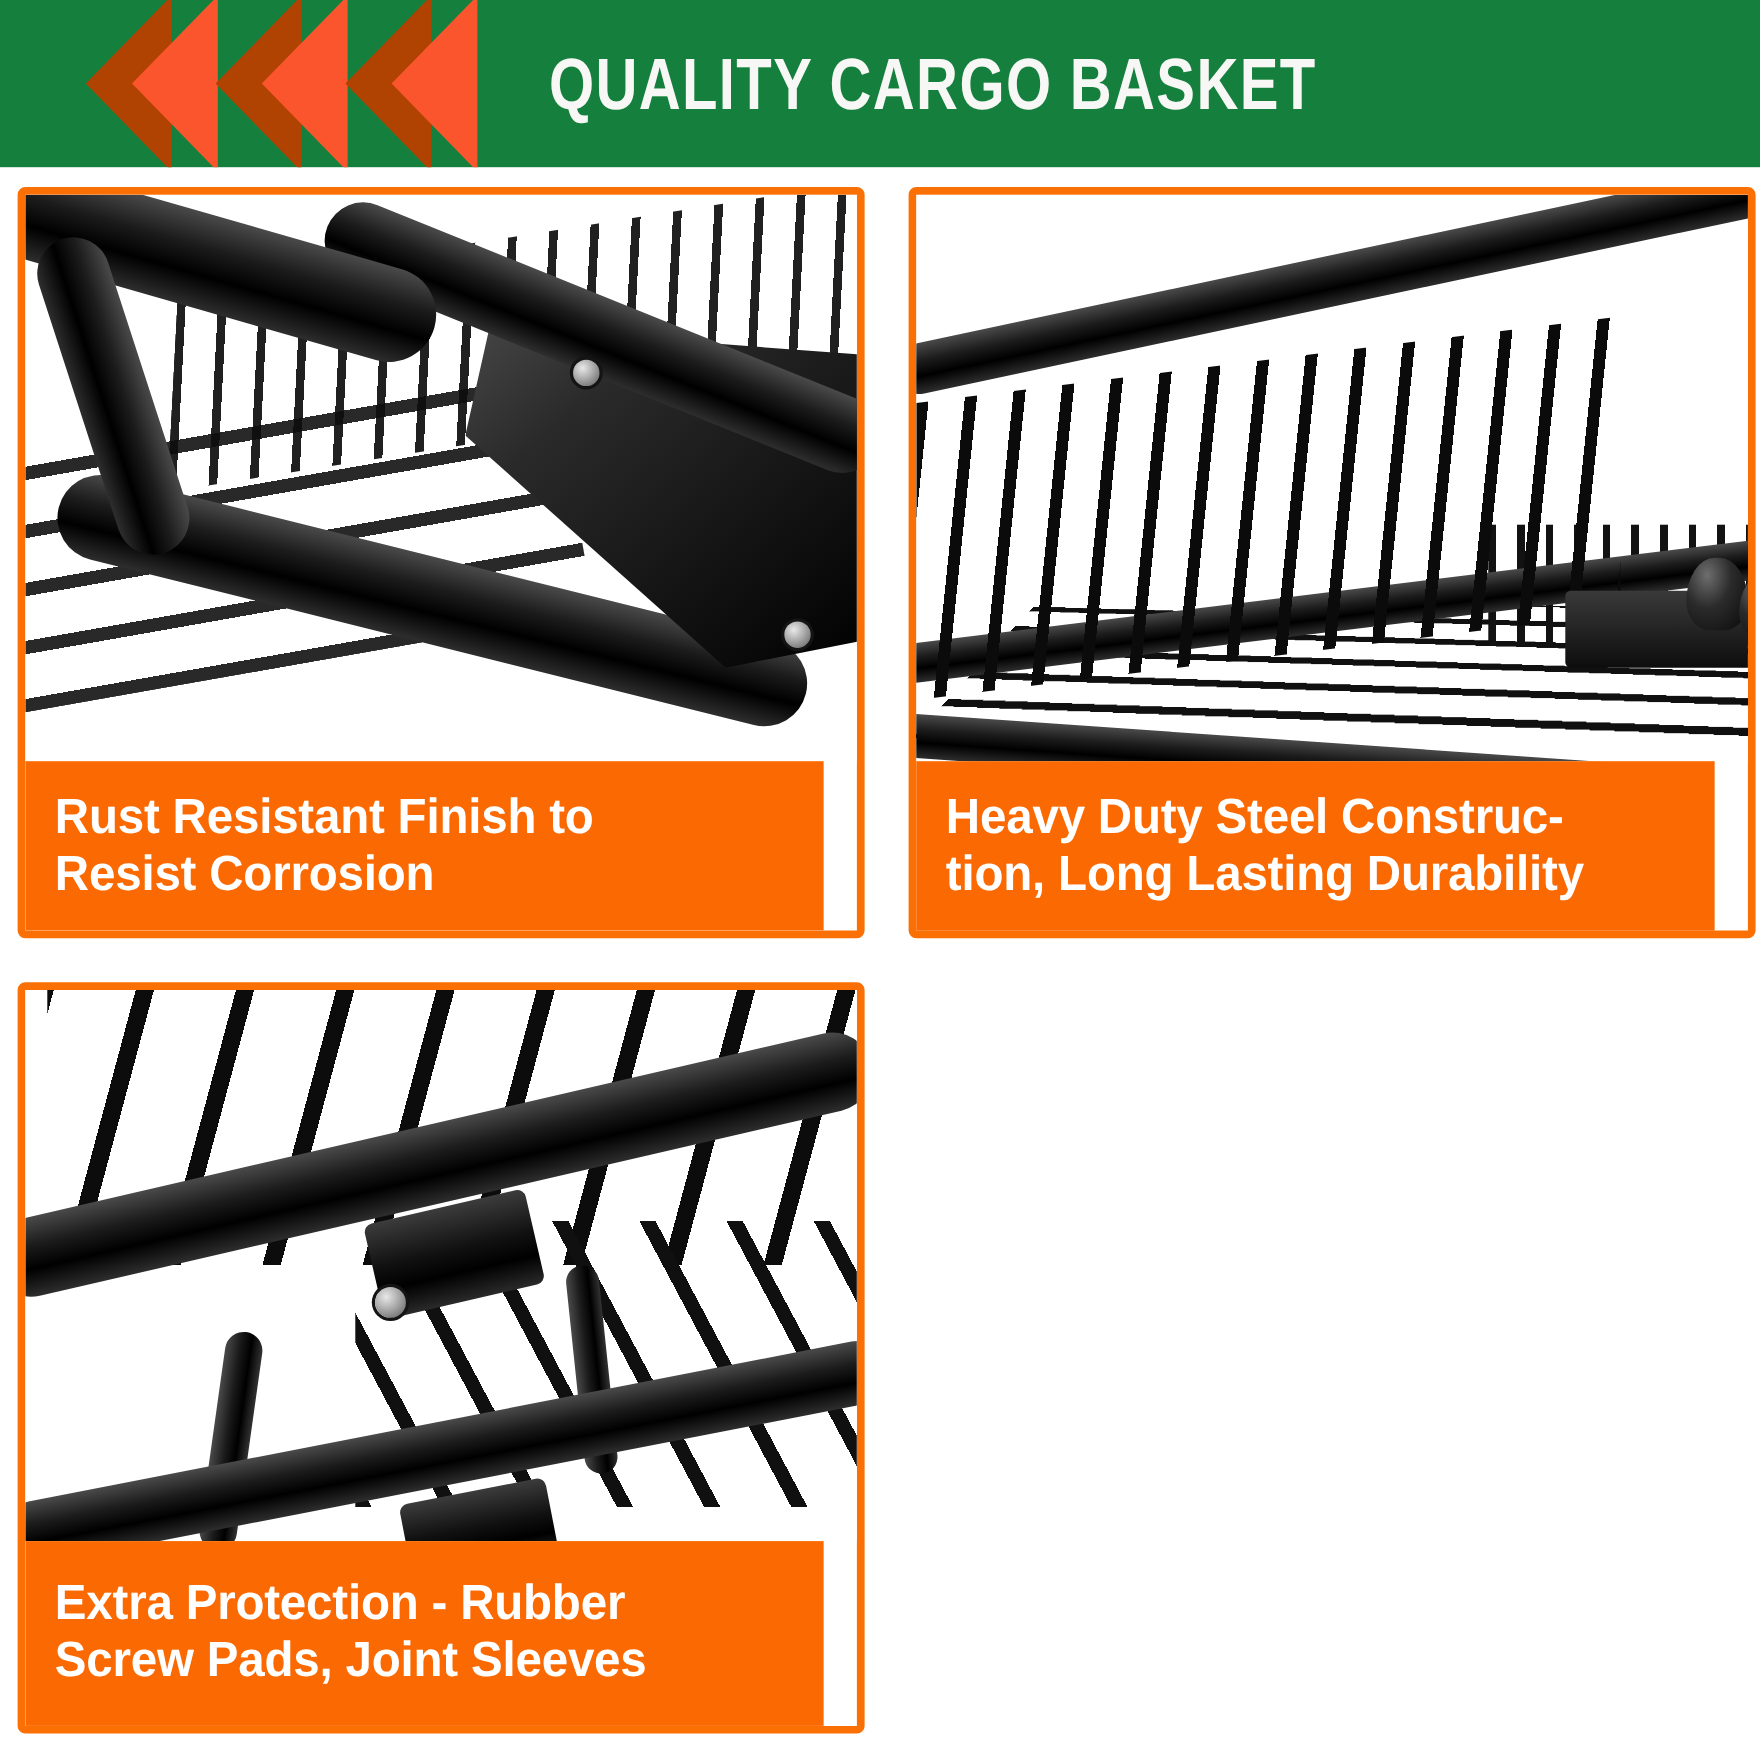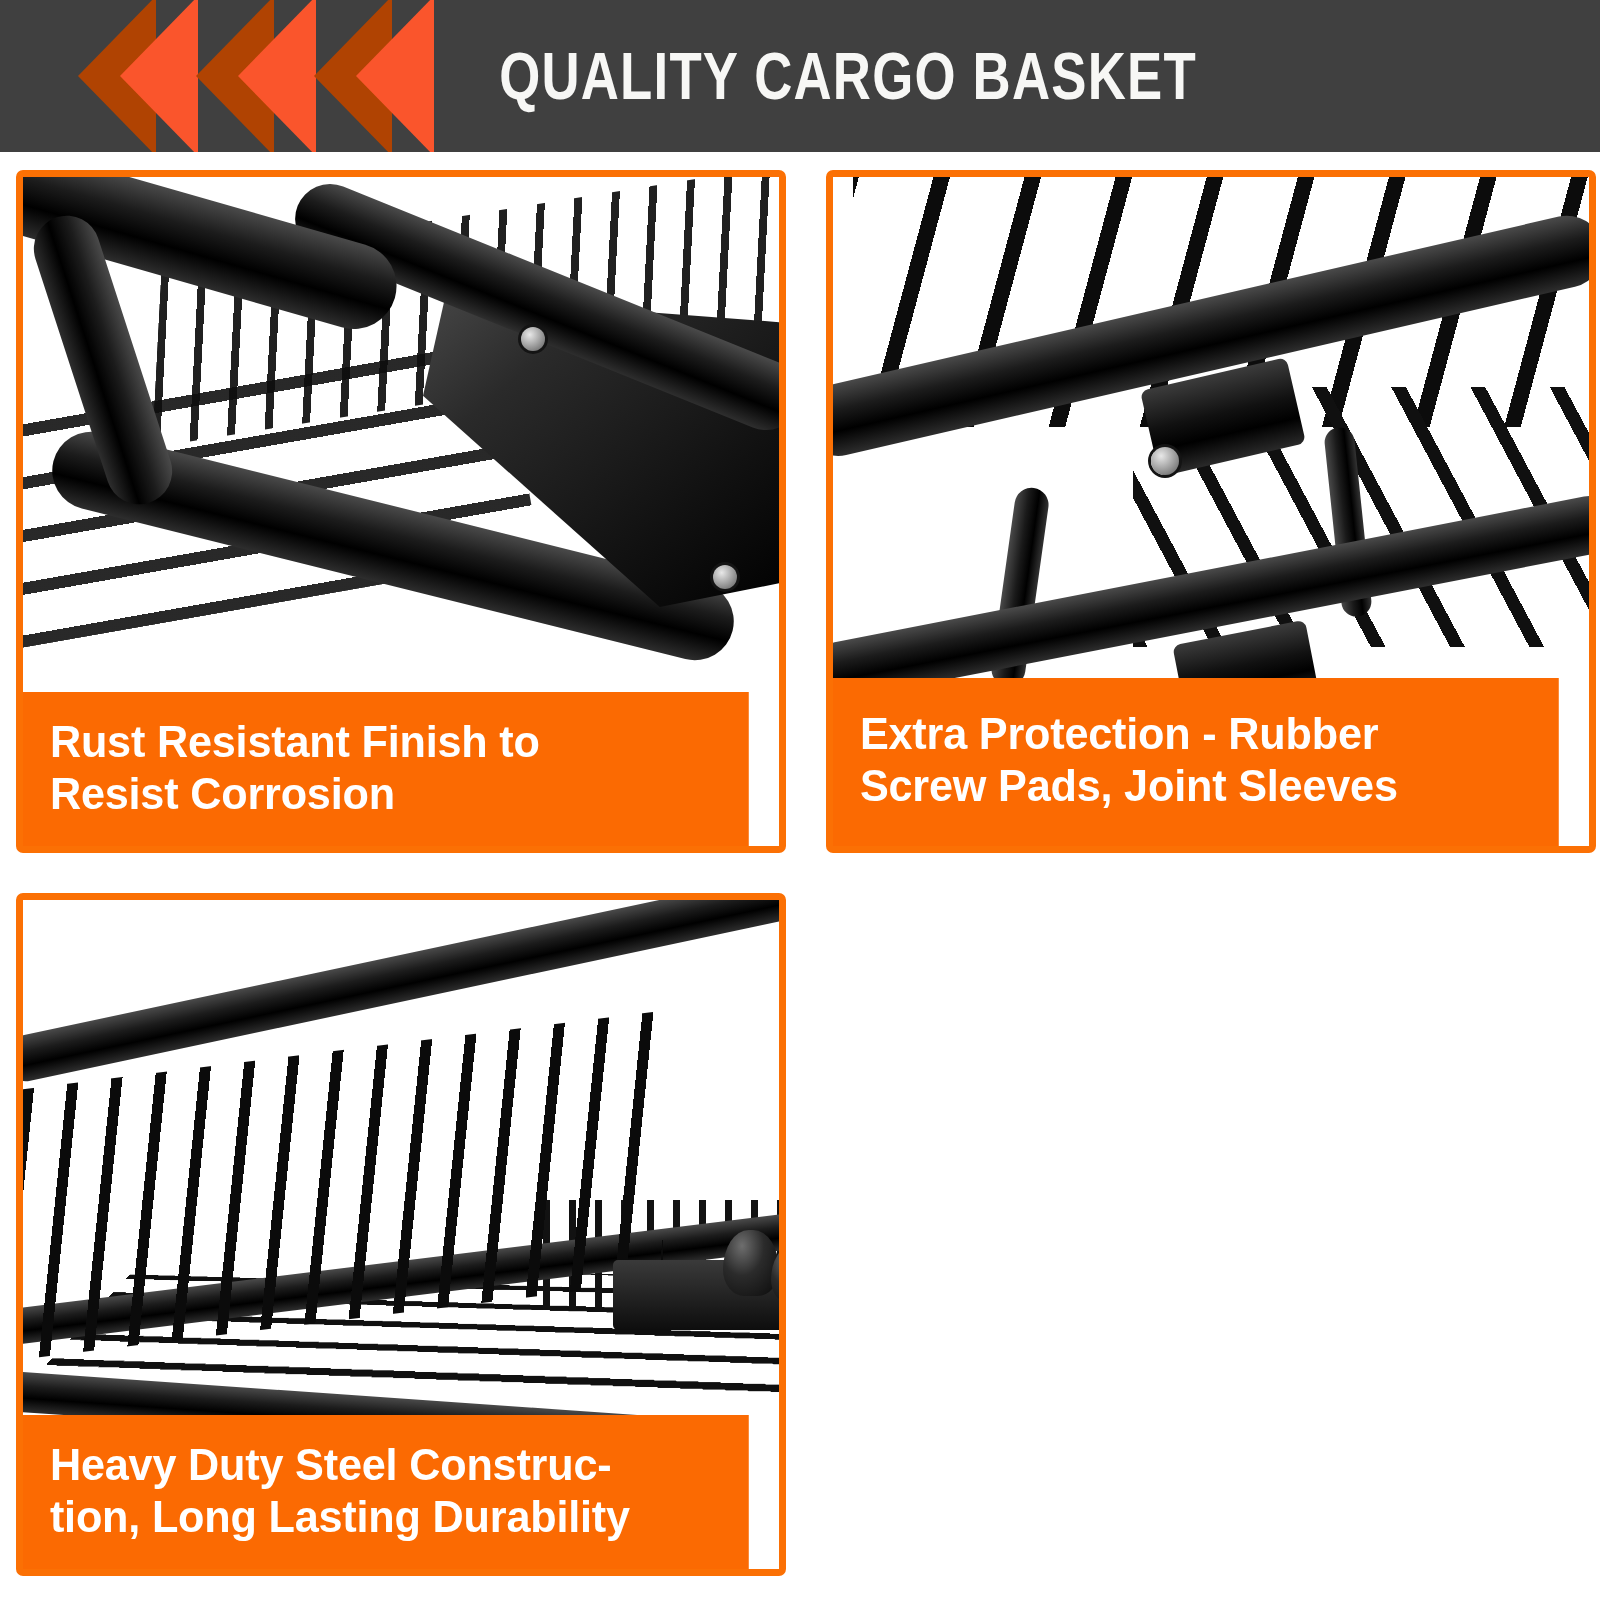--- a/index.html
+++ b/index.html
@@ -15,21 +15,21 @@
     position:relative;
     width:1600px; height:1600px;
     background:#ffffff;
   }
 
   
   .header {
     position:absolute;
     left:0; top:0;
     width:1600px; height:152px;
-    background:#404040;
+    background:#15803d;
     overflow:hidden;
   }
 
   .chevrons {
     position:absolute;
     left:78px; top:0;
     width:280px; height:152px;
   }
   .chevron {
     position:absolute;
@@ -232,50 +232,50 @@
         <div class="screw" style="left:690px;top:388px;width:24px;height:24px;"></div>
       </div>
       <div class="caption">
         <span class="line">Rust Resistant Finish to</span>
         <span class="line">Resist Corrosion</span>
       </div>
     </div>
 
     <div class="card">
       <div class="photo">
+        <div class="p2-floor"></div>
+        <div class="p2-farmesh"></div>
+        <div class="tube p2-rail-low"></div>
+        <div class="p2-ribs"></div>
+        <div class="tube p2-rail-top"></div>
+        <div class="p2-bracket"></div>
+        <div class="knob p2-knob1"></div>
+        <div class="knob p2-knob2"></div>
+        <div class="tube p2-rail-bot"></div>
+      </div>
+      <div class="caption">
+        <span class="line">Heavy Duty Steel Construc-</span>
+        <span class="line">tion, Long Lasting Durability</span>
+      </div>
+    </div>
+
+    <div class="card">
+      <div class="photo">
         <div class="p3-crossbars"></div>
         <div class="p3-lowbars"></div>
         <div class="tube-v p3-leg1"></div>
         <div class="tube-v p3-leg2"></div>
         <div class="tube p3-main"></div>
         <div class="tube p3-low"></div>
         <div class="sleeve p3-sleeve1"></div>
         <div class="sleeve p3-sleeve2"></div>
         <div class="screw p3-screw1"></div>
 
       </div>
       <div class="caption cap-tall">
         <span class="line">Extra Protection - Rubber</span>
         <span class="line">Screw Pads, Joint Sleeves</span>
       </div>
     </div>
 
-    <div class="card">
-      <div class="photo">
-        <div class="p2-floor"></div>
-        <div class="p2-farmesh"></div>
-        <div class="tube p2-rail-low"></div>
-        <div class="p2-ribs"></div>
-        <div class="tube p2-rail-top"></div>
-        <div class="p2-bracket"></div>
-        <div class="knob p2-knob1"></div>
-        <div class="knob p2-knob2"></div>
-        <div class="tube p2-rail-bot"></div>
-      </div>
-      <div class="caption">
-        <span class="line">Heavy Duty Steel Construc-</span>
-        <span class="line">tion, Long Lasting Durability</span>
-      </div>
-    </div>
-
 
   </div>
 </div>
 
 </body></html>

